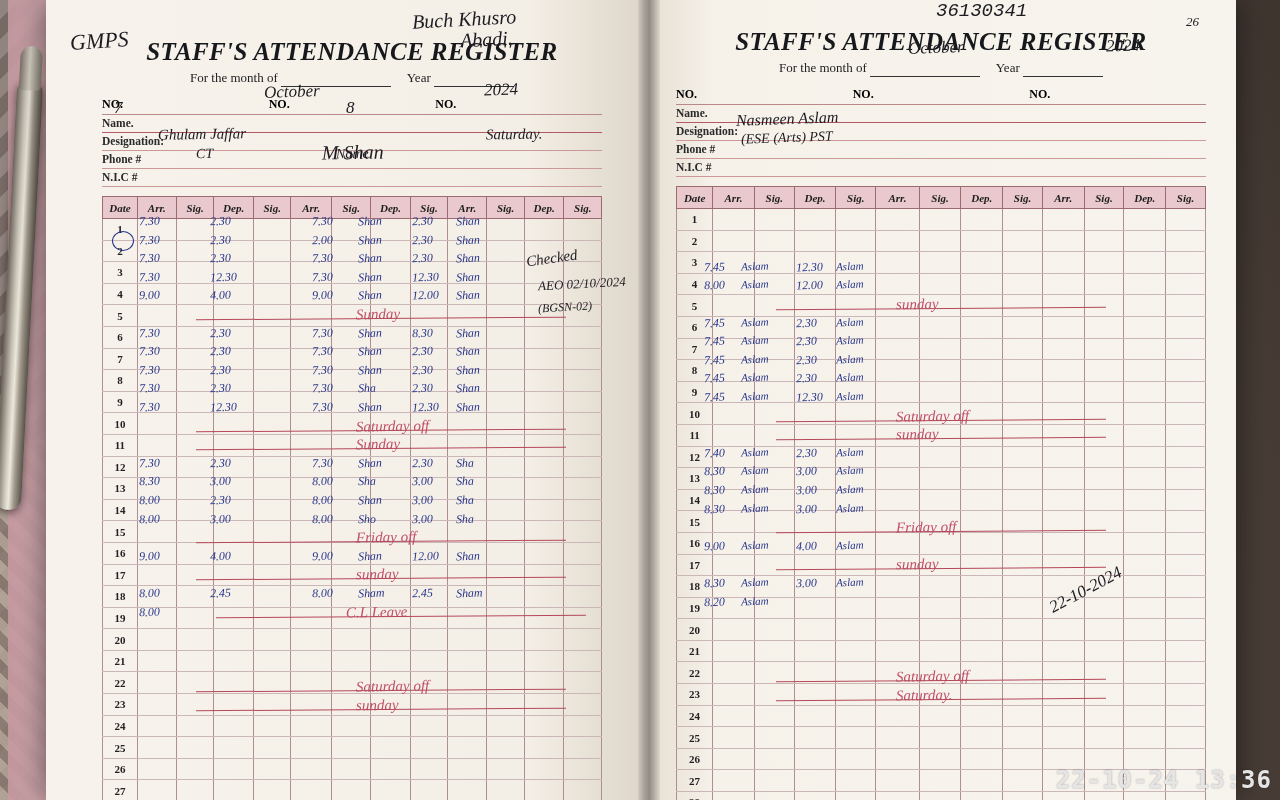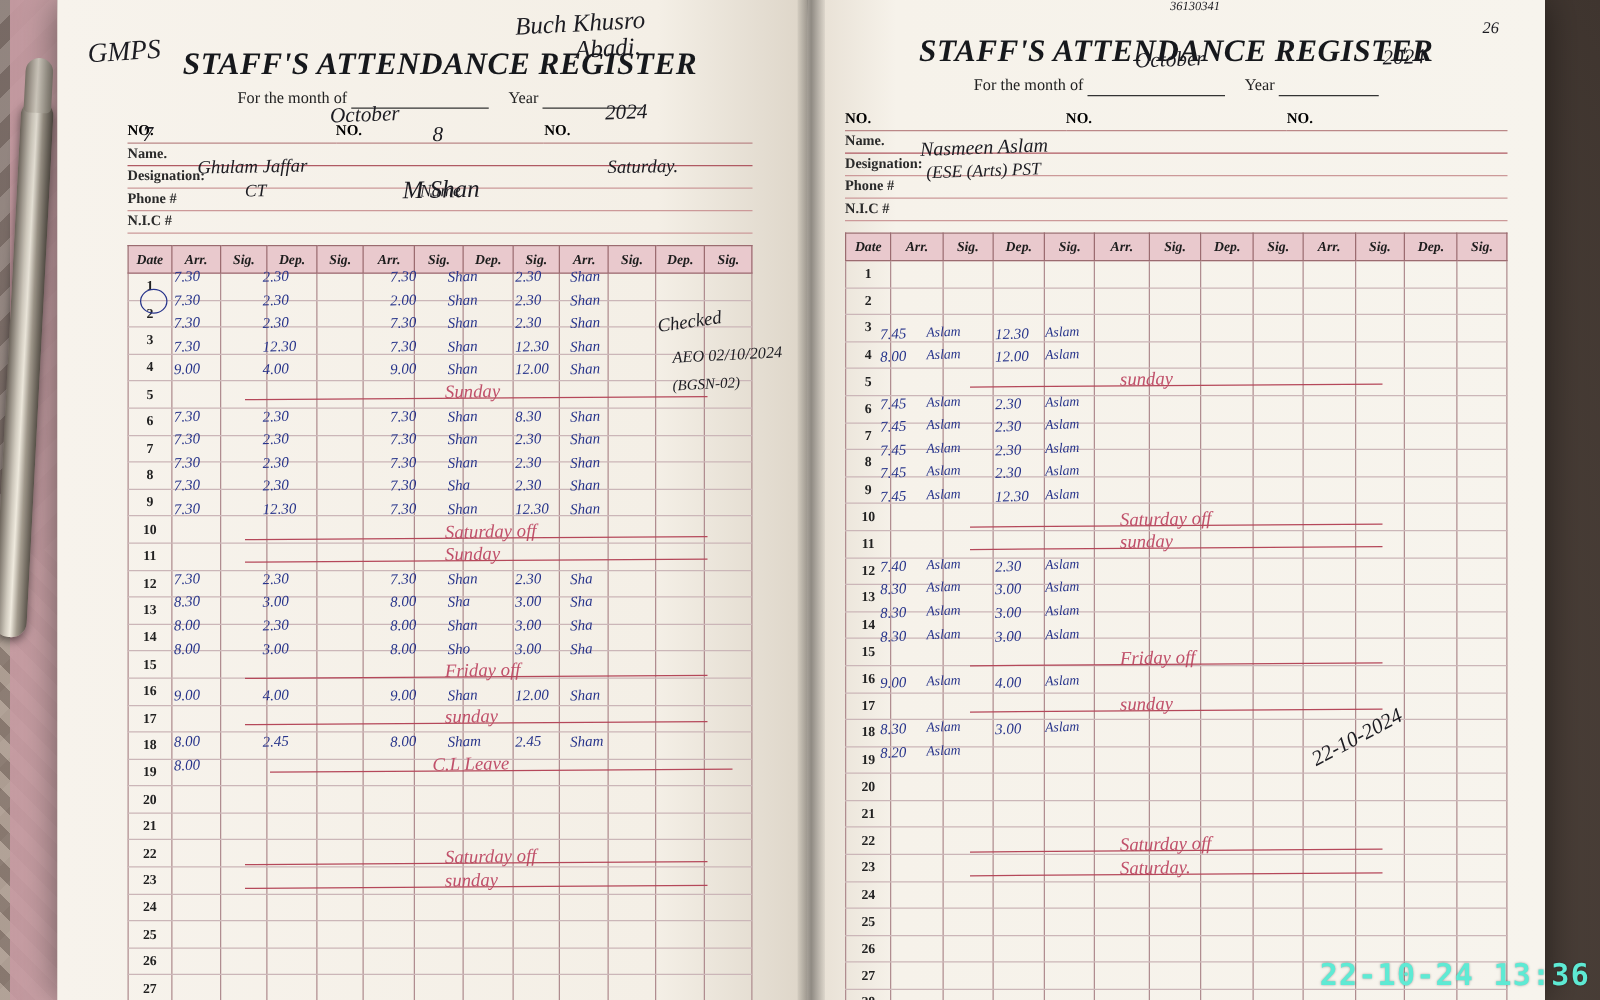--- a/index.html
+++ b/index.html
@@ -109,21 +109,21 @@
   .ink.blk{color:#1c1c22;}
   .ink.pnk{color:#c0506a;}
   .ink.big{font-size:19px;}
   .ink.md{font-size:15px;}
   .ink.sm{font-size:12px;}
   .strike{
     position:absolute;height:0;border-top:1.3px solid #b5485a;pointer-events:none;
   }
   .timestamp{
     position:absolute;right:8px;bottom:6px;
-    color:#5eead4;font-family:"DejaVu Sans Mono", monospace;
+    color:#e5e5e5;font-family:"DejaVu Sans Mono", monospace;
     font-size:24px;font-weight:bold;letter-spacing:1px;
     text-shadow:0 0 2px rgba(0,0,0,.35);
   }
 </style>
 </head>
 <body>
 
 <div class="desk"></div>
 <div class="cloth"></div>
 <div class="cloth2"></div>
@@ -1191,21 +1191,21 @@
               <td>&nbsp;</td>
               <td>&nbsp;</td>
               <td>&nbsp;</td>
               <td>&nbsp;</td>
             </tr>
           </tbody>
       </table>
     </div>
 
     <div id="right-ink">
-        <div class="ink blk md" style="left: 290px; top: 0px; font-size: 10px;">36130341</div>
+        <div class="ink blk md" style="left: 290px; top: 0px; font-size: 19px; font-family: Liberation Mono, monospace;">36130341</div>
         <div class="ink blk sm" style="left: 540px; top: 14px; font-size: 13px;">26</div>
         <div class="ink blk md" style="left: 262px; top: 38px; font-size: 17px; transform: rotate(-2deg);">October</div>
         <div class="ink blk md" style="left: 460px; top: 36px; font-size: 17px; transform: rotate(-2deg);">2024</div>
         <div class="ink blk sm" style="left: 90px; top: 110px; font-size: 16px; transform: rotate(-2deg);">Nasmeen Aslam</div>
         <div class="ink blk sm" style="left: 95px; top: 130px; font-size: 14px; transform: rotate(-2deg);">(ESE (Arts) PST</div>
         <div class="ink " style="left: 58px; top: 259.8px; font-size: 12px; transform: rotate(-2deg);">7.45</div>
         <div class="ink " style="left: 95px; top: 259.8px; font-size: 11px; transform: rotate(-2deg);">Aslam</div>
         <div class="ink " style="left: 150px; top: 259.8px; font-size: 12px; transform: rotate(-2deg);">12.30</div>
         <div class="ink " style="left: 190px; top: 259.8px; font-size: 11px; transform: rotate(-2deg);">Aslam</div>
         <div class="ink " style="left: 58px; top: 278.4px; font-size: 12px; transform: rotate(-2deg);">8.00</div>

